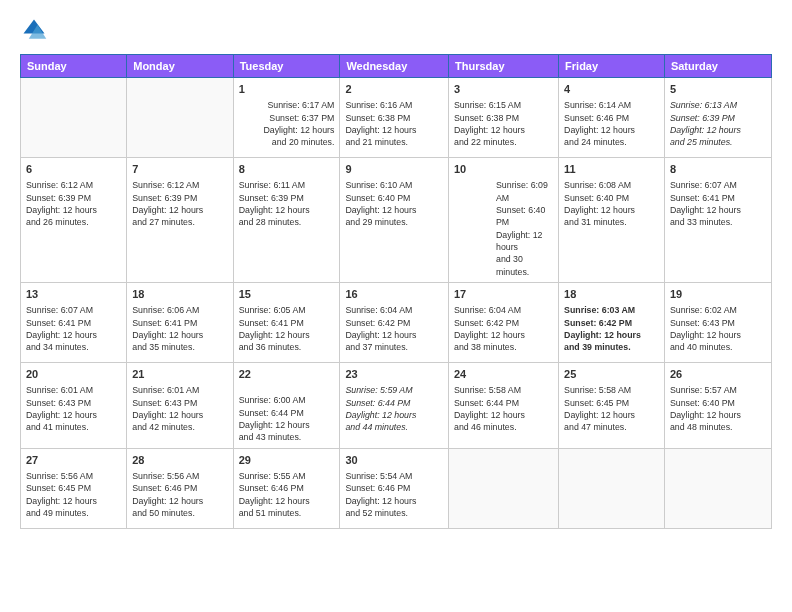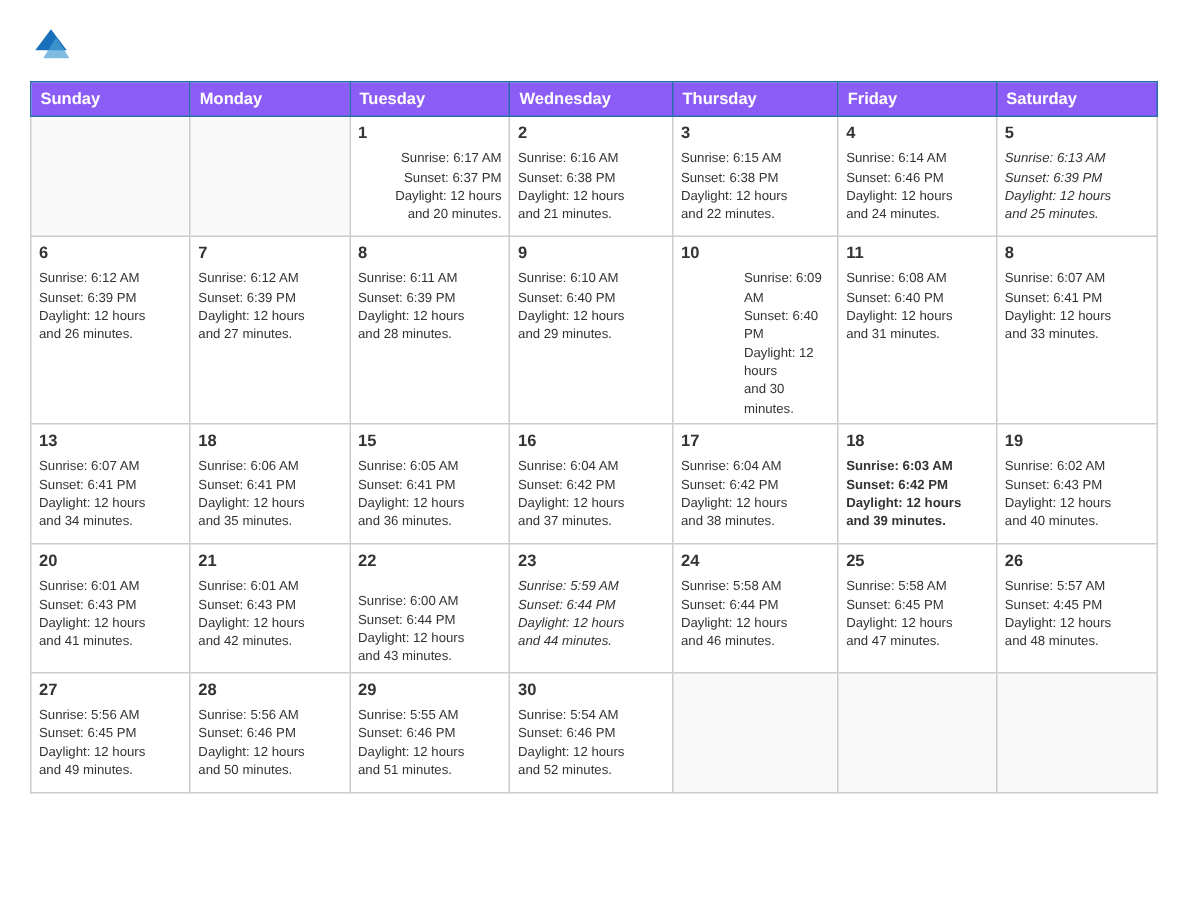--- a/index.html
+++ b/index.html
@@ -303,21 +303,21 @@
           <td>
             <span class="day-num">25</span>
             <div class="day-info" style="white-space: pre-line;">Sunrise: 5:58 AM
 Sunset: 6:45 PM
 Daylight: 12 hours
 and 47 minutes.</div>
           </td>
           <td>
             <span class="day-num">26</span>
             <div class="day-info" style="white-space: pre-line;">Sunrise: 5:57 AM
-Sunset: 4:45 PM
+Sunset: 6:40 PM
 Daylight: 12 hours
 and 48 minutes.</div>
           </td>
         </tr>
         <tr>
           <td>
             <span class="day-num">27</span>
             <div class="day-info" style="white-space: pre-line;">Sunrise: 5:56 AM
 Sunset: 6:45 PM
 Daylight: 12 hours

